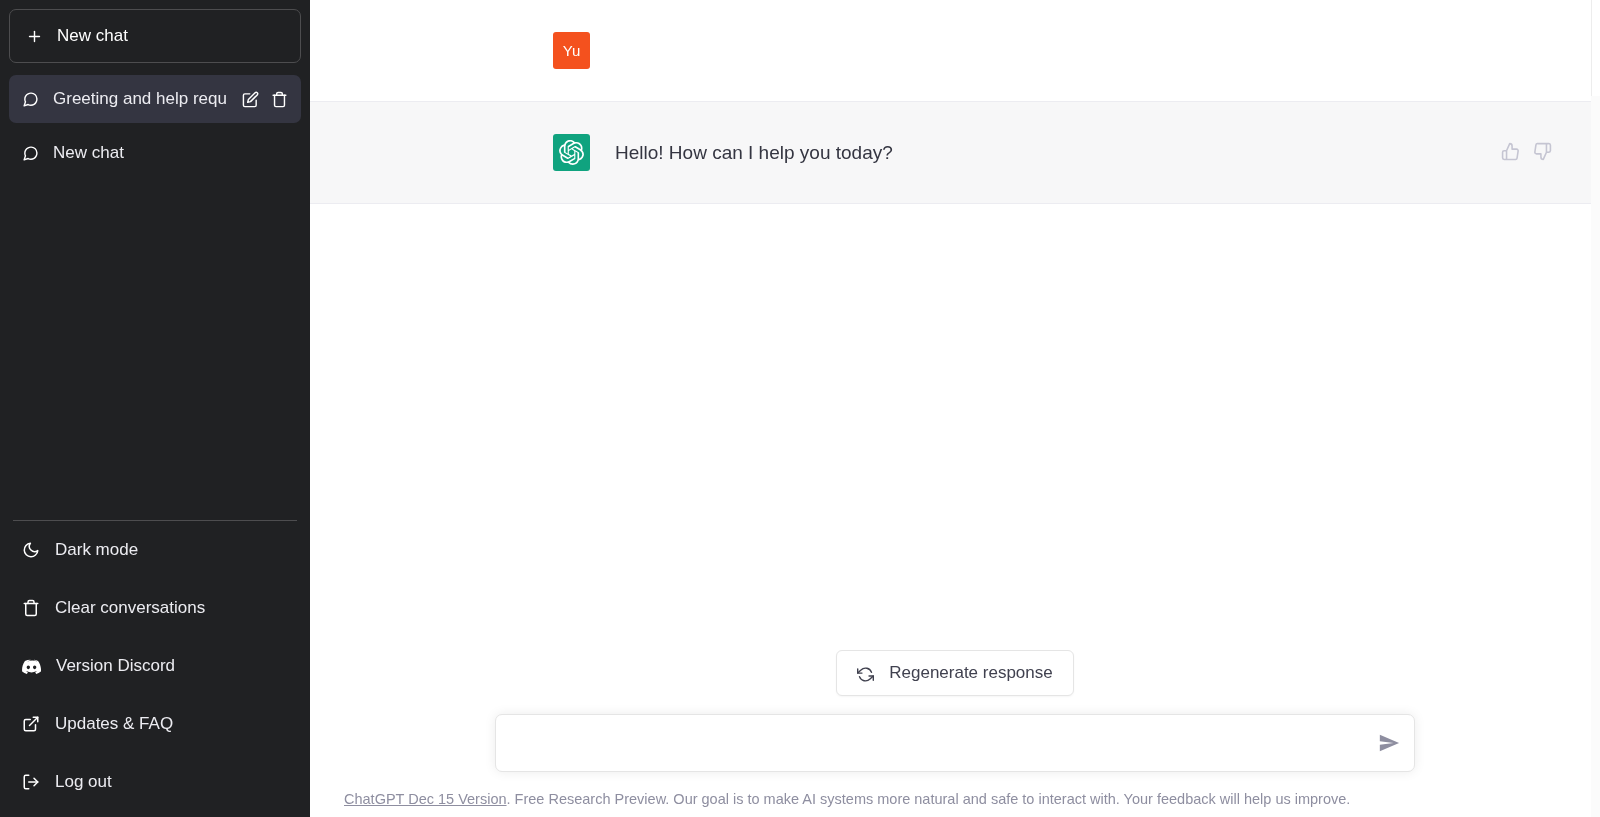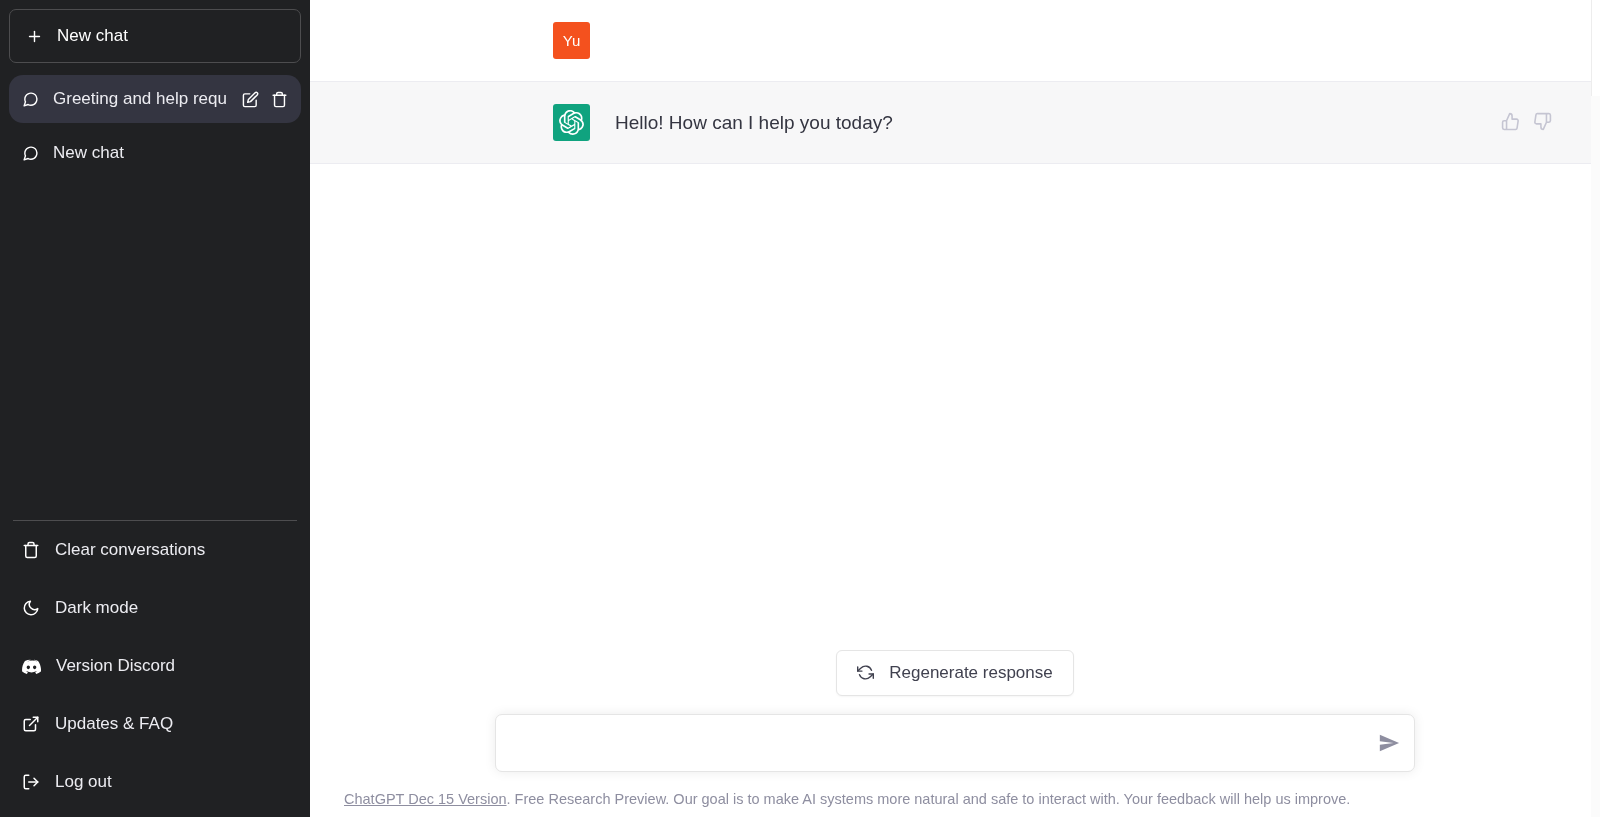--- a/index.html
+++ b/index.html
@@ -52,21 +52,21 @@
     overflow-y: auto;
     flex: 1;
   }
 
   .conv-item {
     display: flex;
     align-items: center;
     gap: 14px;
     height: 48px;
     padding: 0 13px;
-    border-radius: 14px;
+    border-radius: 7px;
     color: #ececf1;
     font-size: 17px;
     cursor: pointer;
     position: relative;
   }
   .conv-item.active { background: #343541; }
 
   .conv-label {
     flex: 1;
     white-space: nowrap;
@@ -126,21 +126,21 @@
   }
 
   .thread {
     flex: 1;
     overflow-y: auto;
     position: relative;
   }
 
   .msg-row {
     display: flex;
-    padding: 22px 0;
+    padding: 32px 0;
     width: 100%;
   }
   .msg-row.user { background: #ffffff; }
   .msg-row.assistant {
     background: #f7f7f8;
     border-top: 1px solid #ececf1;
     border-bottom: 1px solid #ececf1;
   }
 
   .msg-inner {
@@ -192,21 +192,21 @@
     bottom: 0;
     padding-bottom: 0;
     background: linear-gradient(180deg, rgba(255,255,255,0) 0%, #ffffff 45%);
     display: flex;
     flex-direction: column;
     align-items: center;
   }
 
   .regen-btn {
     display: inline-flex;
-    align-items: center;
+    align-items: flex-end;
     gap: 15px;
     background: #ffffff;
     border: 1px solid #e5e5e5;
     border-radius: 6px;
     padding: 12px 20px;
     font-size: 17px;
     color: #40414f;
     cursor: pointer;
     margin-bottom: 18px;
     box-shadow: 0 1px 2px rgba(0,0,0,0.04);
@@ -334,34 +334,34 @@
 
     </div>
 
     <div class="sidebar-divider"></div>
 
     <div class="sidebar-footer">
 
       <div class="footer-item">
         <span class="ico">
           <svg width="18" height="18" viewBox="0 0 24 24" fill="none" stroke="currentColor" stroke-width="2" stroke-linecap="round" stroke-linejoin="round">
+            <path d="M21 12.79A9 9 0 1 1 11.21 3 7 7 0 0 0 21 12.79z"></path>
+          </svg>
+        </span>
+        <span>Dark mode</span>
+      </div>
+
+      <div class="footer-item">
+        <span class="ico">
+          <svg width="18" height="18" viewBox="0 0 24 24" fill="none" stroke="currentColor" stroke-width="2" stroke-linecap="round" stroke-linejoin="round">
             <polyline points="3 6 5 6 21 6"></polyline>
             <path d="M19 6v14a2 2 0 0 1-2 2H7a2 2 0 0 1-2-2V6m3 0V4a2 2 0 0 1 2-2h4a2 2 0 0 1 2 2v2"></path>
           </svg>
         </span>
         <span>Clear conversations</span>
-      </div>
-
-      <div class="footer-item">
-        <span class="ico">
-          <svg width="18" height="18" viewBox="0 0 24 24" fill="none" stroke="currentColor" stroke-width="2" stroke-linecap="round" stroke-linejoin="round">
-            <path d="M21 12.79A9 9 0 1 1 11.21 3 7 7 0 0 0 21 12.79z"></path>
-          </svg>
-        </span>
-        <span>Dark mode</span>
       </div>
 
       <div class="footer-item">
         <span class="ico">
           <svg width="19" height="19" viewBox="0 0 24 24" fill="currentColor">
             <path d="M20.3 4.9A19.8 19.8 0 0 0 15.4 3.4l-.2.4a18.3 18.3 0 0 1 4.4 2.2 15.6 15.6 0 0 0-13.2 0 18.3 18.3 0 0 1 4.4-2.2l-.2-.4A19.8 19.8 0 0 0 3.7 4.9C.6 9.5-.3 14 .2 18.4a19.9 19.9 0 0 0 6 3 14.3 14.3 0 0 0 1.3-2 13 13 0 0 1-2-1c.2-.1.3-.2.5-.3a14.2 14.2 0 0 0 12.1 0l.5.3a13 13 0 0 1-2 1 14.3 14.3 0 0 0 1.3 2 19.9 19.9 0 0 0 6-3c.6-5.1-.9-9.6-3.6-13.5zM8 15.5c-1.2 0-2.1-1.1-2.1-2.4S6.8 10.7 8 10.7s2.2 1.1 2.1 2.4-.9 2.4-2.1 2.4zm8 0c-1.2 0-2.1-1.1-2.1-2.4s.9-2.4 2.1-2.4 2.2 1.1 2.1 2.4-.9 2.4-2.1 2.4z"></path>
           </svg>
         </span>
         <span>Version Discord</span>
       </div>

